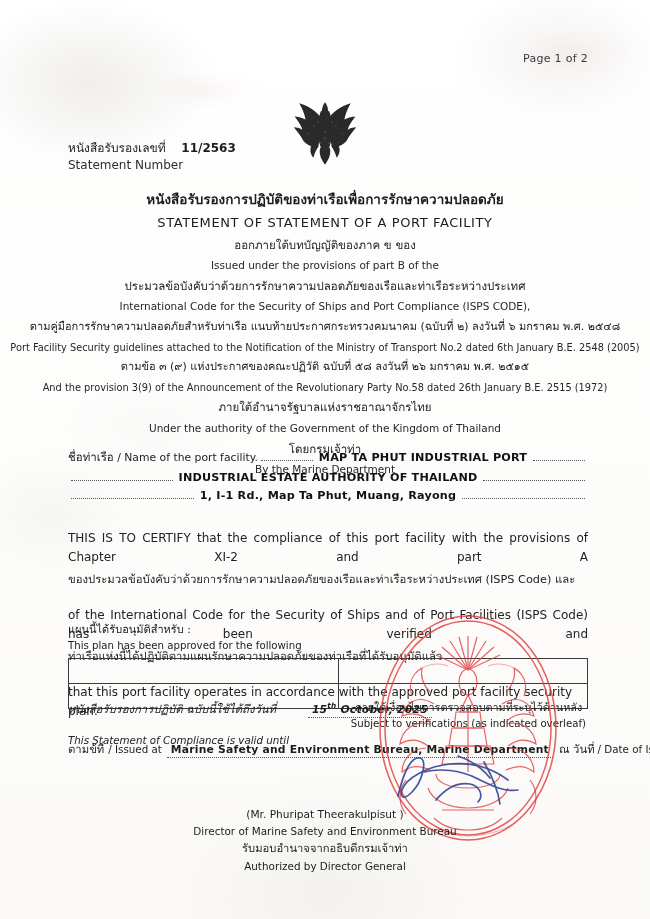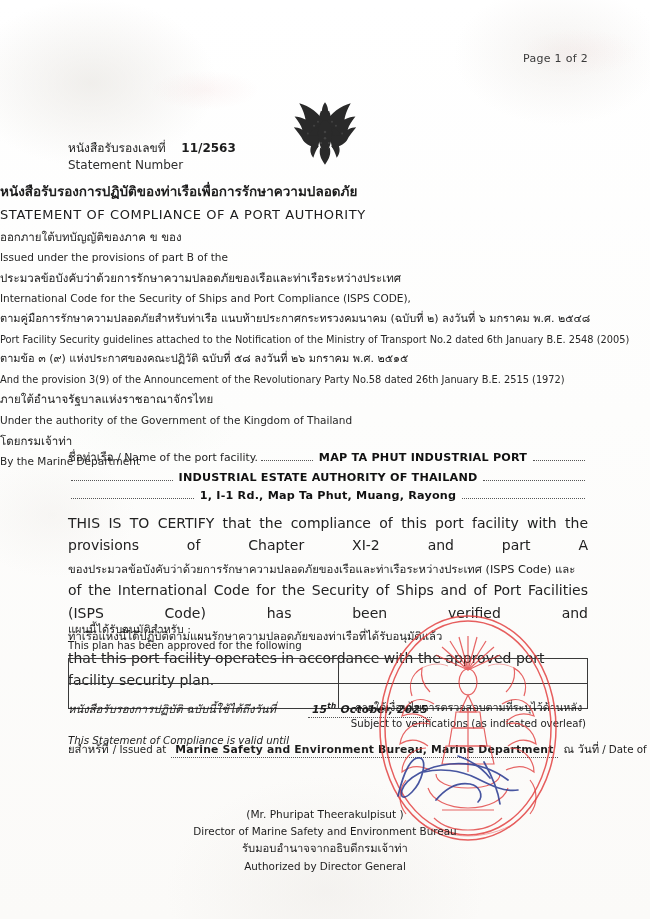--- a/index.html
+++ b/index.html
@@ -65,24 +65,24 @@
   #stmt-no-value {
     font-weight: bold;
     margin-left: 12px;
     font-size: 12px;
   }
   #stmt-no-en { font-size: 12px; color: #2e2e2e; }
 
   
   #title-block {
     position: absolute;
-    top: 180px;
+    top: 188px;
     left: 0;
     width: 650px;
-    text-align: left;
+    text-align: center;
   }
   .t-thai-lg { font-size: 13.5px; font-weight: bold; line-height: 1.7; }
   .t-en-lg   { font-size: 13px; letter-spacing: 0.6px; line-height: 1.85; }
   .t-thai    { font-size: 11.5px; line-height: 1.85; }
   .t-en      { font-size: 10.5px; line-height: 1.9; color: #262626; }
   .t-thai-wide { font-size: 11px; line-height: 1.9; }
   .t-en-wide   { font-size: 9.8px; line-height: 1.95; color: #262626; }
 
   
   #fields { position: absolute; top: 448px; left: 68px; width: 520px; }
@@ -112,23 +112,23 @@
   .addr-line2 { justify-content: flex-end; }
 
   
   #certify { position: absolute; top: 512px; left: 68px; width: 520px; }
   .p-thai {
     font-size: 11.3px;
     line-height: 1.55;
     margin: 0 0 1px 0;
   }
   .p-en {
-    font-size: 14px;
+    font-size: 12px;
     line-height: 1.6;
-    margin: 0 0 4px 0;
+    margin: 17px 0 4px 0;
     text-align: justify;
     text-align-last: justify;
     color: #222;
   }
   .p-en.no-justify { text-align: left; text-align-last: left; }
 
   
   #approved-label { position: absolute; top: 620px; left: 68px; }
   #approved-label .th { font-size: 11px; display: block; }
   #approved-label .en { font-size: 10.2px; display: block; margin-top: 2px; color: #222; }
@@ -267,21 +267,21 @@
   <div id="stmt-no-row">
     <div>
       <span class="thai">หนังสือรับรองเลขที่</span>
       <span id="stmt-no-value">11/2563</span>
     </div>
     <div id="stmt-no-en">Statement Number</div>
   </div>
 
   <div id="title-block">
     <div class="t-thai-lg">หนังสือรับรองการปฏิบัติของท่าเรือเพื่อการรักษาความปลอดภัย</div>
-    <div class="t-en-lg">STATEMENT OF COMPLIANCE OF A PORT AUTHORITY</div>
+    <div class="t-en-lg">STATEMENT OF STATEMENT OF A PORT FACILITY</div>
     <div class="t-thai">ออกภายใต้บทบัญญัติของภาค ข ของ</div>
     <div class="t-en">Issued under the provisions of part B of the</div>
     <div class="t-thai">ประมวลข้อบังคับว่าด้วยการรักษาความปลอดภัยของเรือและท่าเรือระหว่างประเทศ</div>
     <div class="t-en">International Code for the  Security of Ships and Port Compliance (ISPS CODE),</div>
     <div class="t-thai-wide">ตามคู่มือการรักษาความปลอดภัยสำหรับท่าเรือ  แนบท้ายประกาศกระทรวงคมนาคม  (ฉบับที่ ๒) ลงวันที่ ๖ มกราคม พ.ศ. ๒๕๔๘</div>
     <div class="t-en-wide">Port Facility Security guidelines attached to the Notification of the Ministry of Transport No.2  dated  6th  January B.E. 2548 (2005)</div>
     <div class="t-thai-wide">ตามข้อ ๓ (๙)  แห่งประกาศของคณะปฏิวัติ  ฉบับที่  ๕๘  ลงวันที่  ๒๖  มกราคม  พ.ศ.  ๒๕๑๕</div>
     <div class="t-en-wide">And the provision 3(9) of the Announcement of the Revolutionary Party No.58 dated 26th  January B.E. 2515 (1972)</div>
     <div class="t-thai">ภายใต้อำนาจรัฐบาลแห่งราชอาณาจักรไทย</div>
     <div class="t-en">Under the authority of the Government of the Kingdom of Thailand</div>
@@ -347,21 +347,21 @@
     </div>
     <div class="v-en" style="margin-top:16px">This Statement of Compliance is valid until</div>
   </div>
 
   <div id="validity-note">
     <span class="th">ภายใต้เงื่อนไขการตรวจสอบตามที่ระบุไว้ด้านหลัง</span>
     <span class="en">Subject to verifications (as indicated overleaf)</span>
   </div>
 
   <div id="issued-row">
-    <span class="v-th">ยสำหร้ที่</span>
+    <span class="v-th">ตามข้ที่</span>
     <span style="margin-left:4px">/ Issued at</span>
     <span class="v-val" style="margin-left:5px">Marine Safety and Environment Bureau, Marine Department</span>
     <span class="v-th" style="margin-left:6px">ณ  วันที่</span>
     <span style="margin-left:3px">/ Date of Issue</span>
 
     <span class="grow"></span>
   </div>
 
   <svg id="official-seal" viewBox="0 0 192 232" xmlns="http://www.w3.org/2000/svg">
     <g stroke="#e23c3c" fill="none" opacity="0.82" stroke-width="1.5">

